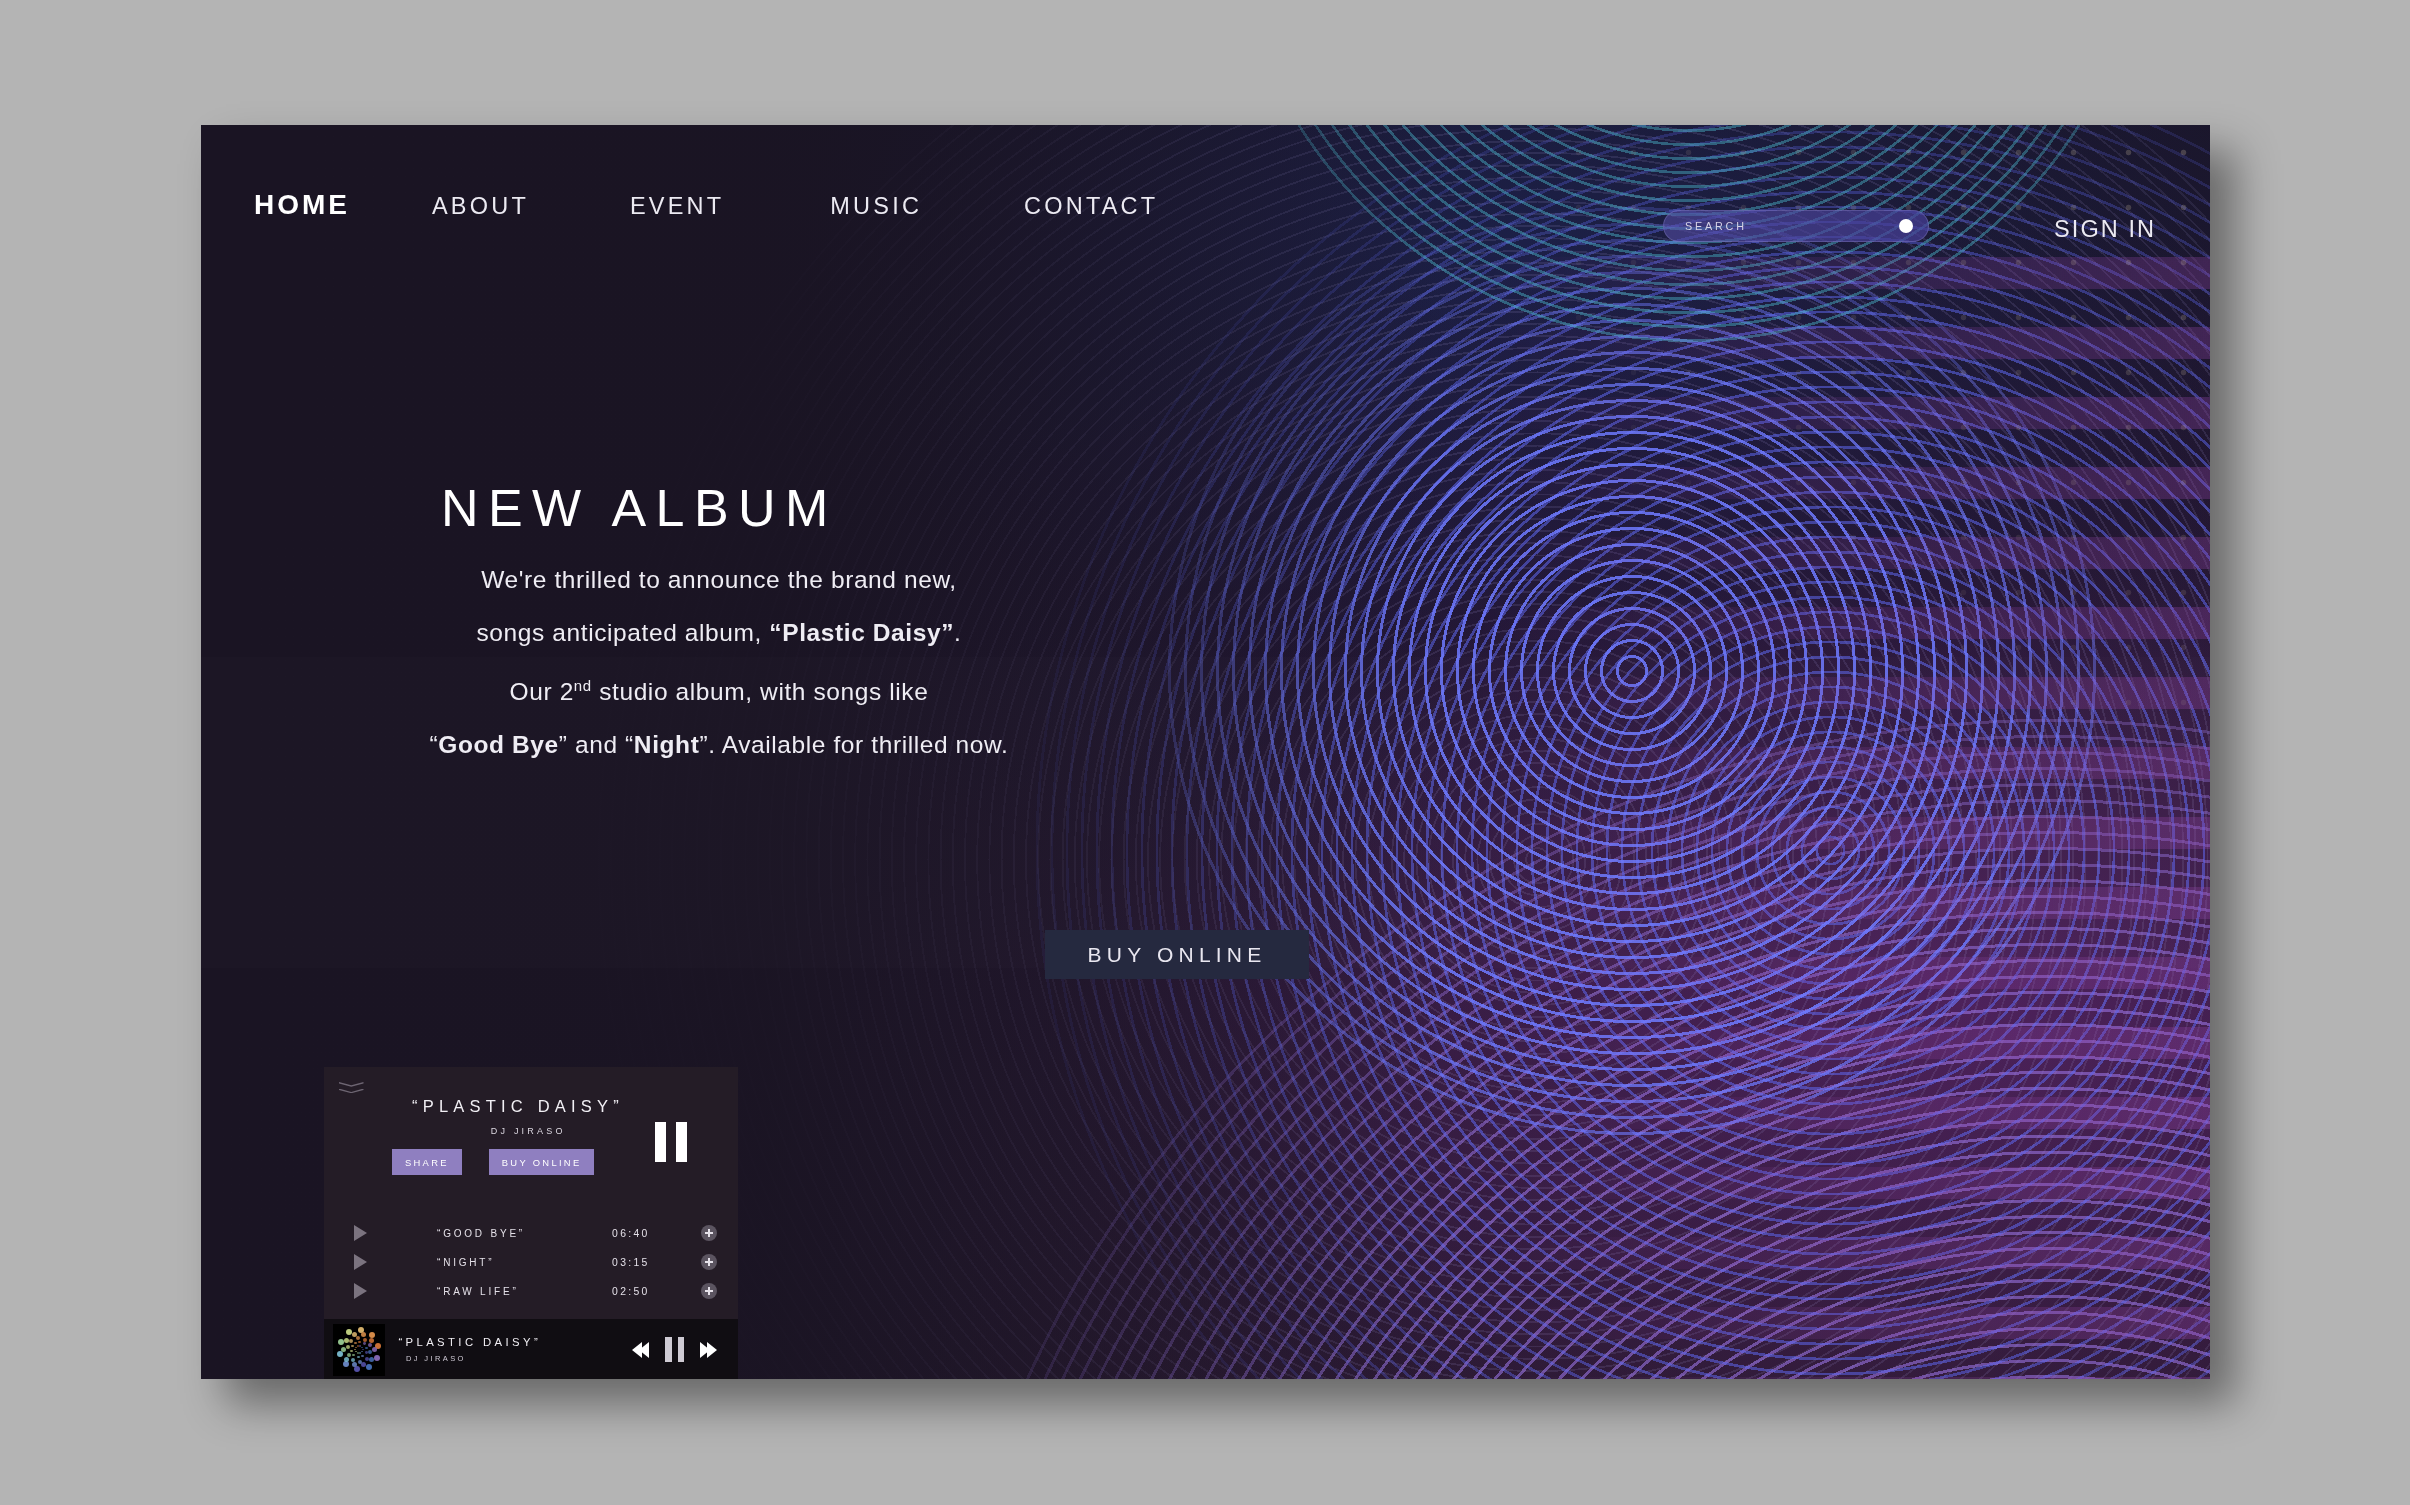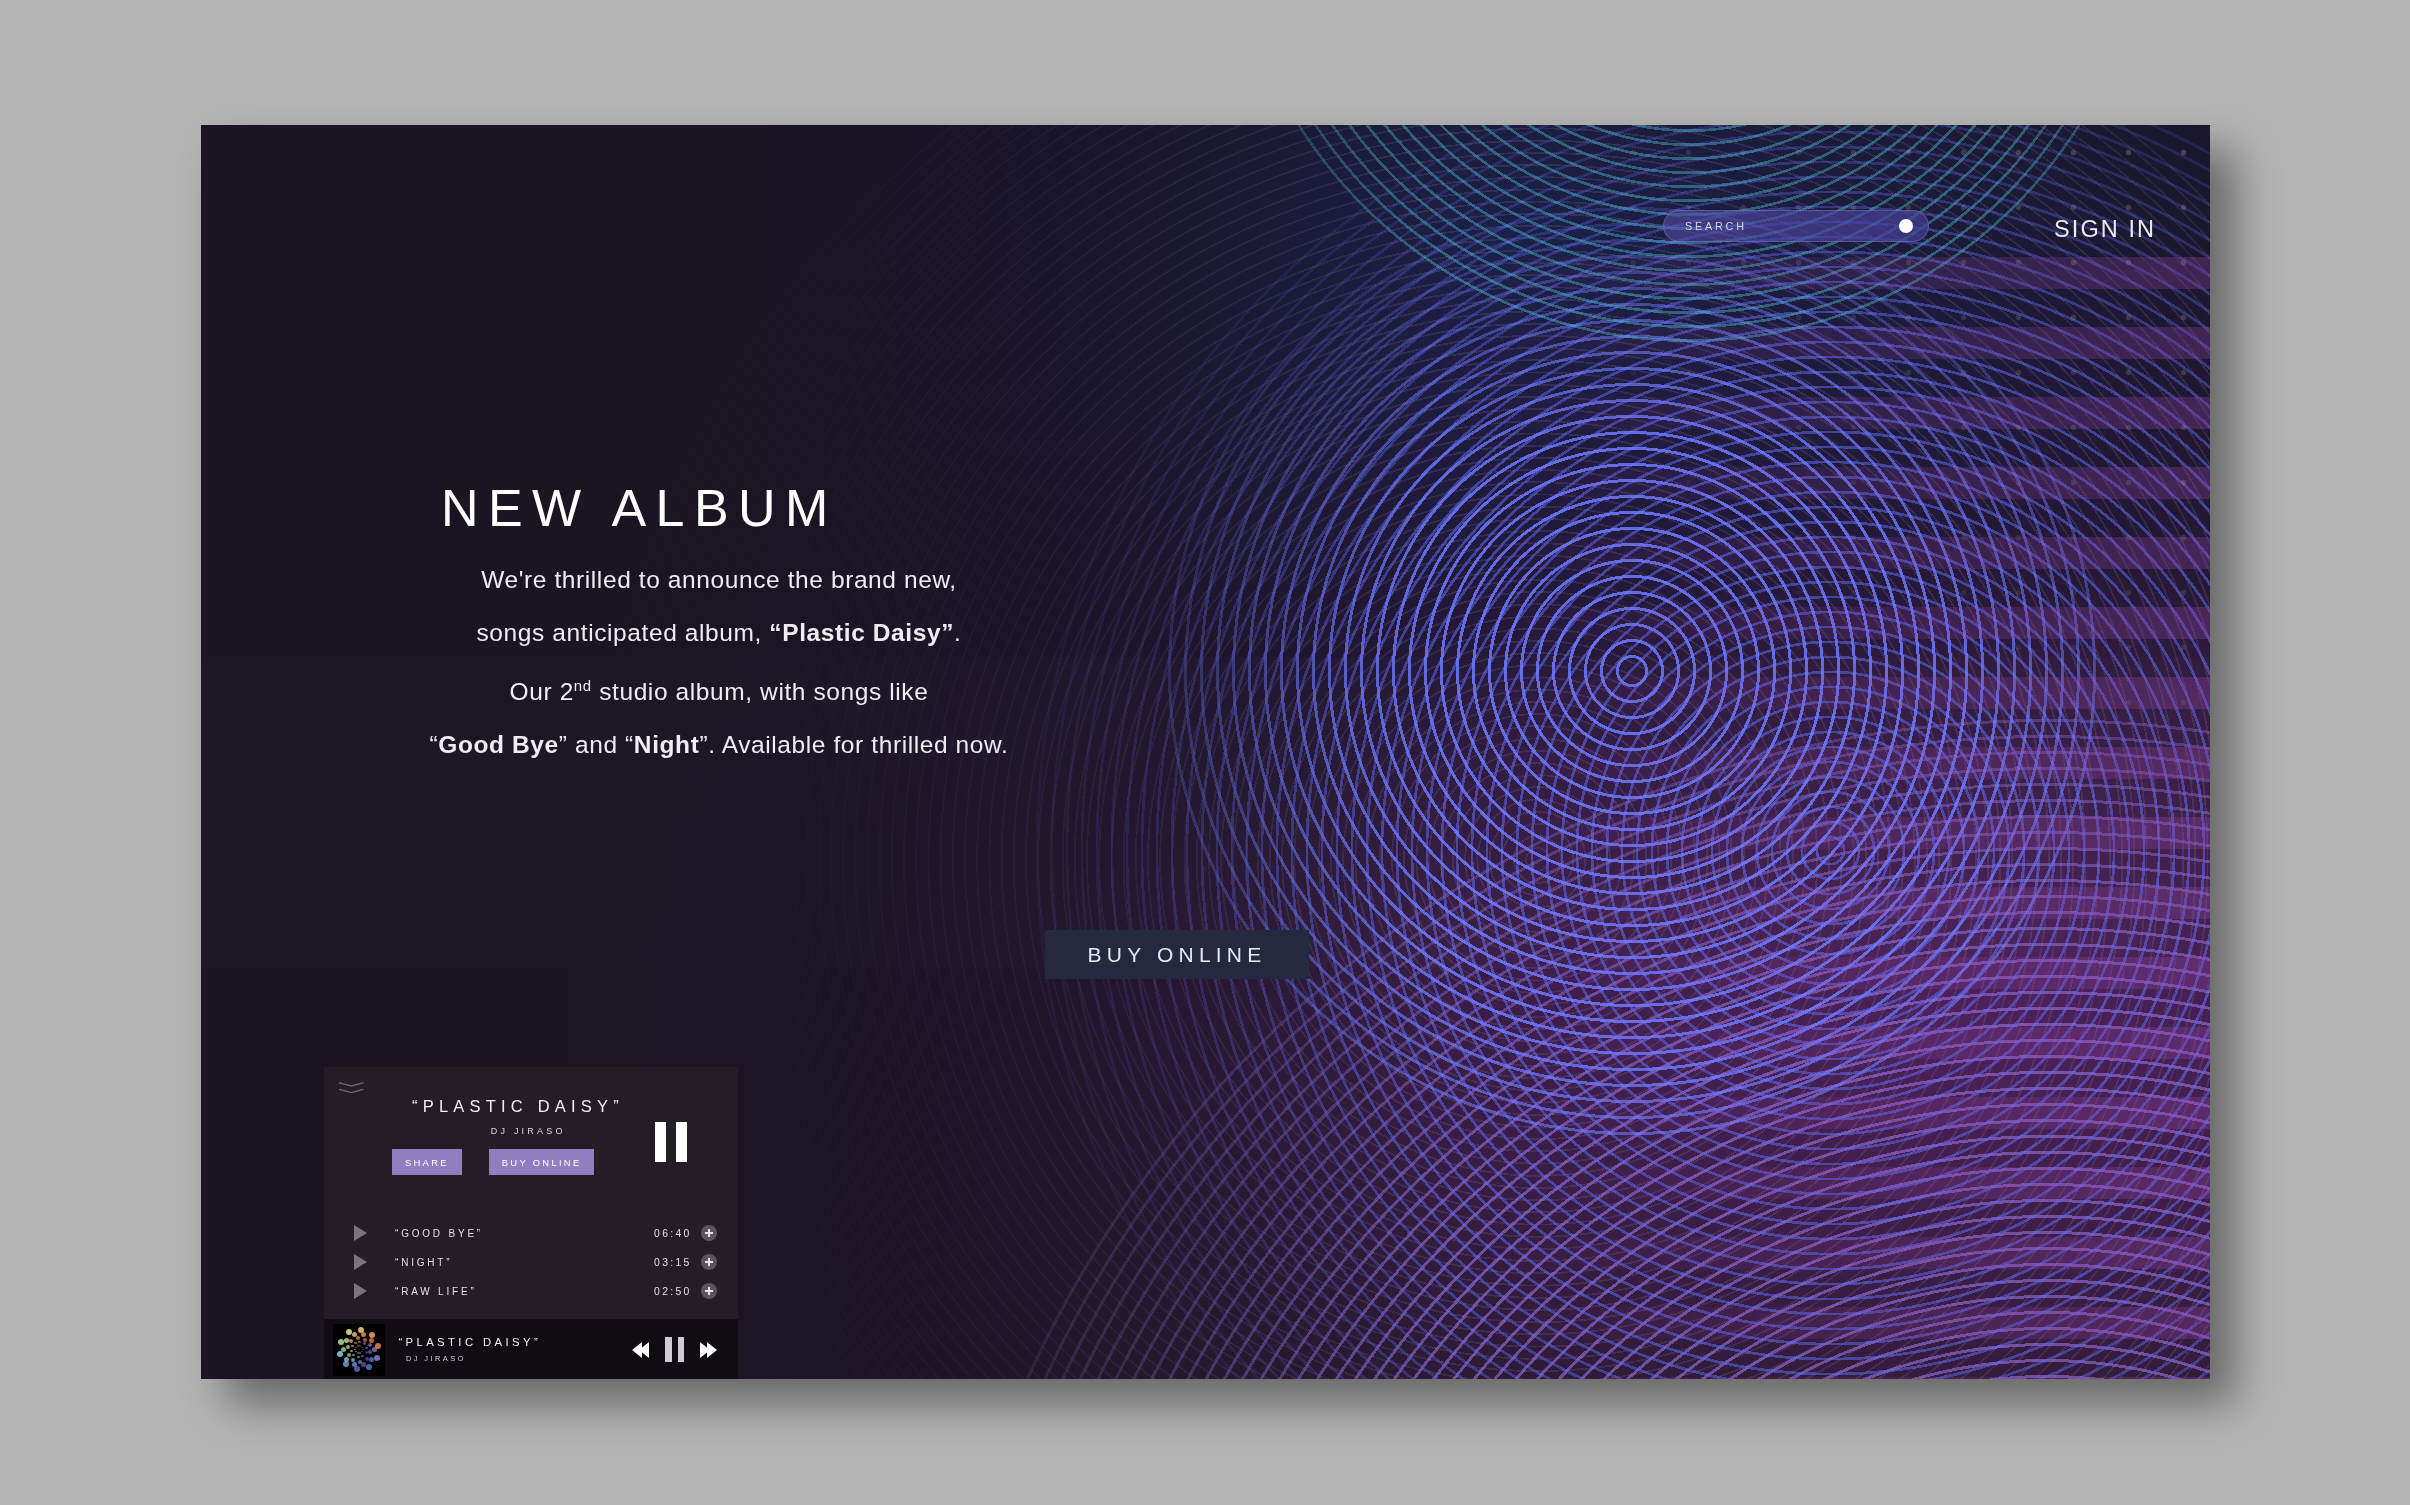--- a/index.html
+++ b/index.html
@@ -236,20 +236,21 @@
 
   .tracklist{
     background:#241c26;
     padding:5.6px 0 13px 0;
   }
   .track{
     display:flex; align-items:center;
     height:29px;
     padding:0 21px 0 30px;
     cursor:pointer;
+    gap:42px;
   }
   .tri{
     width:0; height:0;
     border-left:13px solid #7b737f;
     border-top:8.5px solid transparent;
     border-bottom:8.5px solid transparent;
     flex:0 0 auto;
   }
   .track-name{
     margin-left:28px;
@@ -308,20 +309,27 @@
     <div class="rings ring-set-blue"></div>
     <div class="rings ring-set-blue2"></div>
     <div class="rings ring-set-teal"></div>
     <div class="bands"></div>
     <div class="dots"></div>
     <div class="vignette"></div>
     <div class="band-soft"></div>
   </div>
 
   <div id="nav">
+    <div class="nav-links">
+      <span class="nav-item home" style="margin-left:53px;">HOME</span>
+      <span class="nav-item" style="margin-left:82px;">ABOUT</span>
+      <span class="nav-item" style="margin-left:101px;">EVENT</span>
+      <span class="nav-item" style="margin-left:106px;">MUSIC</span>
+      <span class="nav-item" style="margin-left:102px;">CONTACT</span>
+    </div>
 
     <div class="search-wrap">
       <input class="search-input" type="text" placeholder="SEARCH" style="">
       <span class="search-dot"></span>
     </div>
 
     <span class="signin">SIGN IN</span>
   </div>
 
   <div id="hero">

